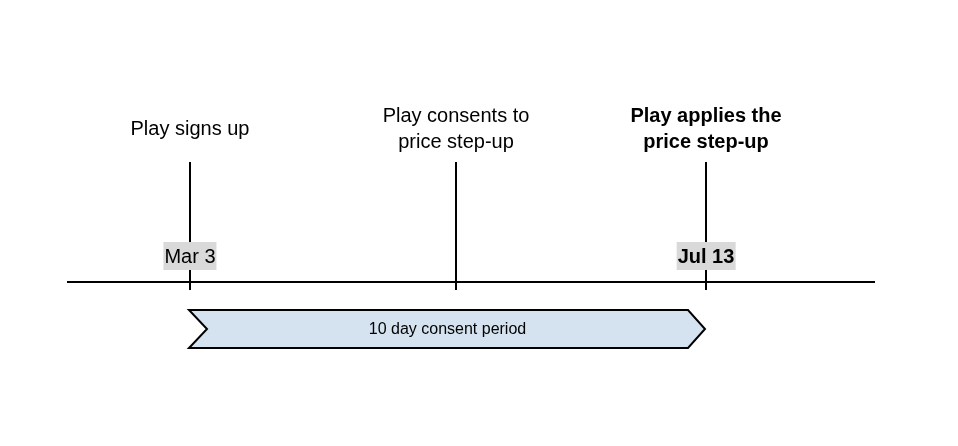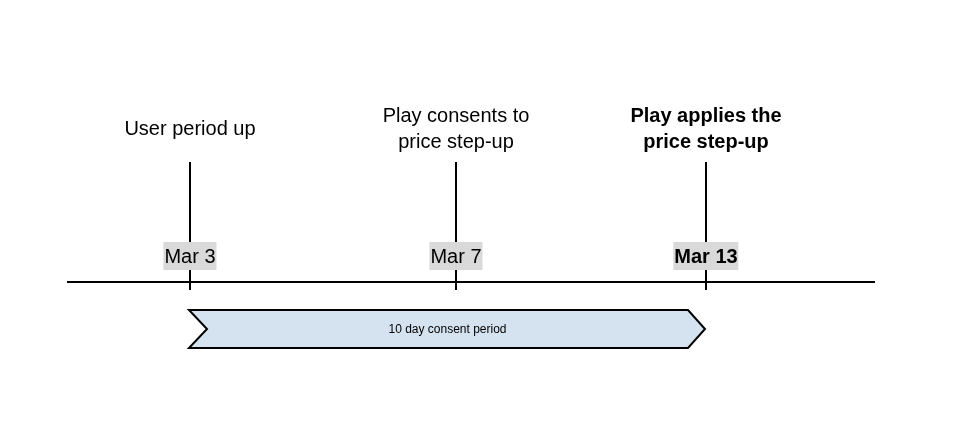--- a/index.html
+++ b/index.html
@@ -85,49 +85,48 @@
   }
   .banner-label {
     position: absolute;
     left: 27px;           
     right: 27px;
     top: 10px;
     bottom: 10px;
     display: flex;
     align-items: center;
     justify-content: center;
-    font-size: 12px;
+    font-size: 16px;
     white-space: nowrap;
   }
 </style>
 </head>
 <body>
 
 <div class="canvas">
 
   <div class="axis"></div>
 
   <div class="milestone m1">
-    <div class="caption">User period up</div>
+    <div class="caption">Play signs up</div>
     <div class="tick"></div>
     <div class="date-badge">Mar 3</div>
   </div>
 
   <div class="milestone m2">
     <div class="caption">Play consents to
 price step-up</div>
     <div class="tick"></div>
-    <div class="date-badge">Mar 7</div>
   </div>
 
   <div class="milestone m3">
     <div class="caption">Play applies the
 price step-up</div>
     <div class="tick"></div>
-    <div class="date-badge">Mar 13</div>
+    <div class="date-badge">Jul 13</div>
   </div>
 
   <div class="banner">
     <svg width="535" height="58" viewBox="0 0 535 58">
       <polygon points="9,10 508,10 525,29 508,48 9,48 27,29" stroke="#000000" stroke-width="2" stroke-linejoin="miter" fill="#d5e3f0"></polygon>
     </svg>
     <div class="banner-label">10 day consent period</div>
   </div>
 
 </div>

